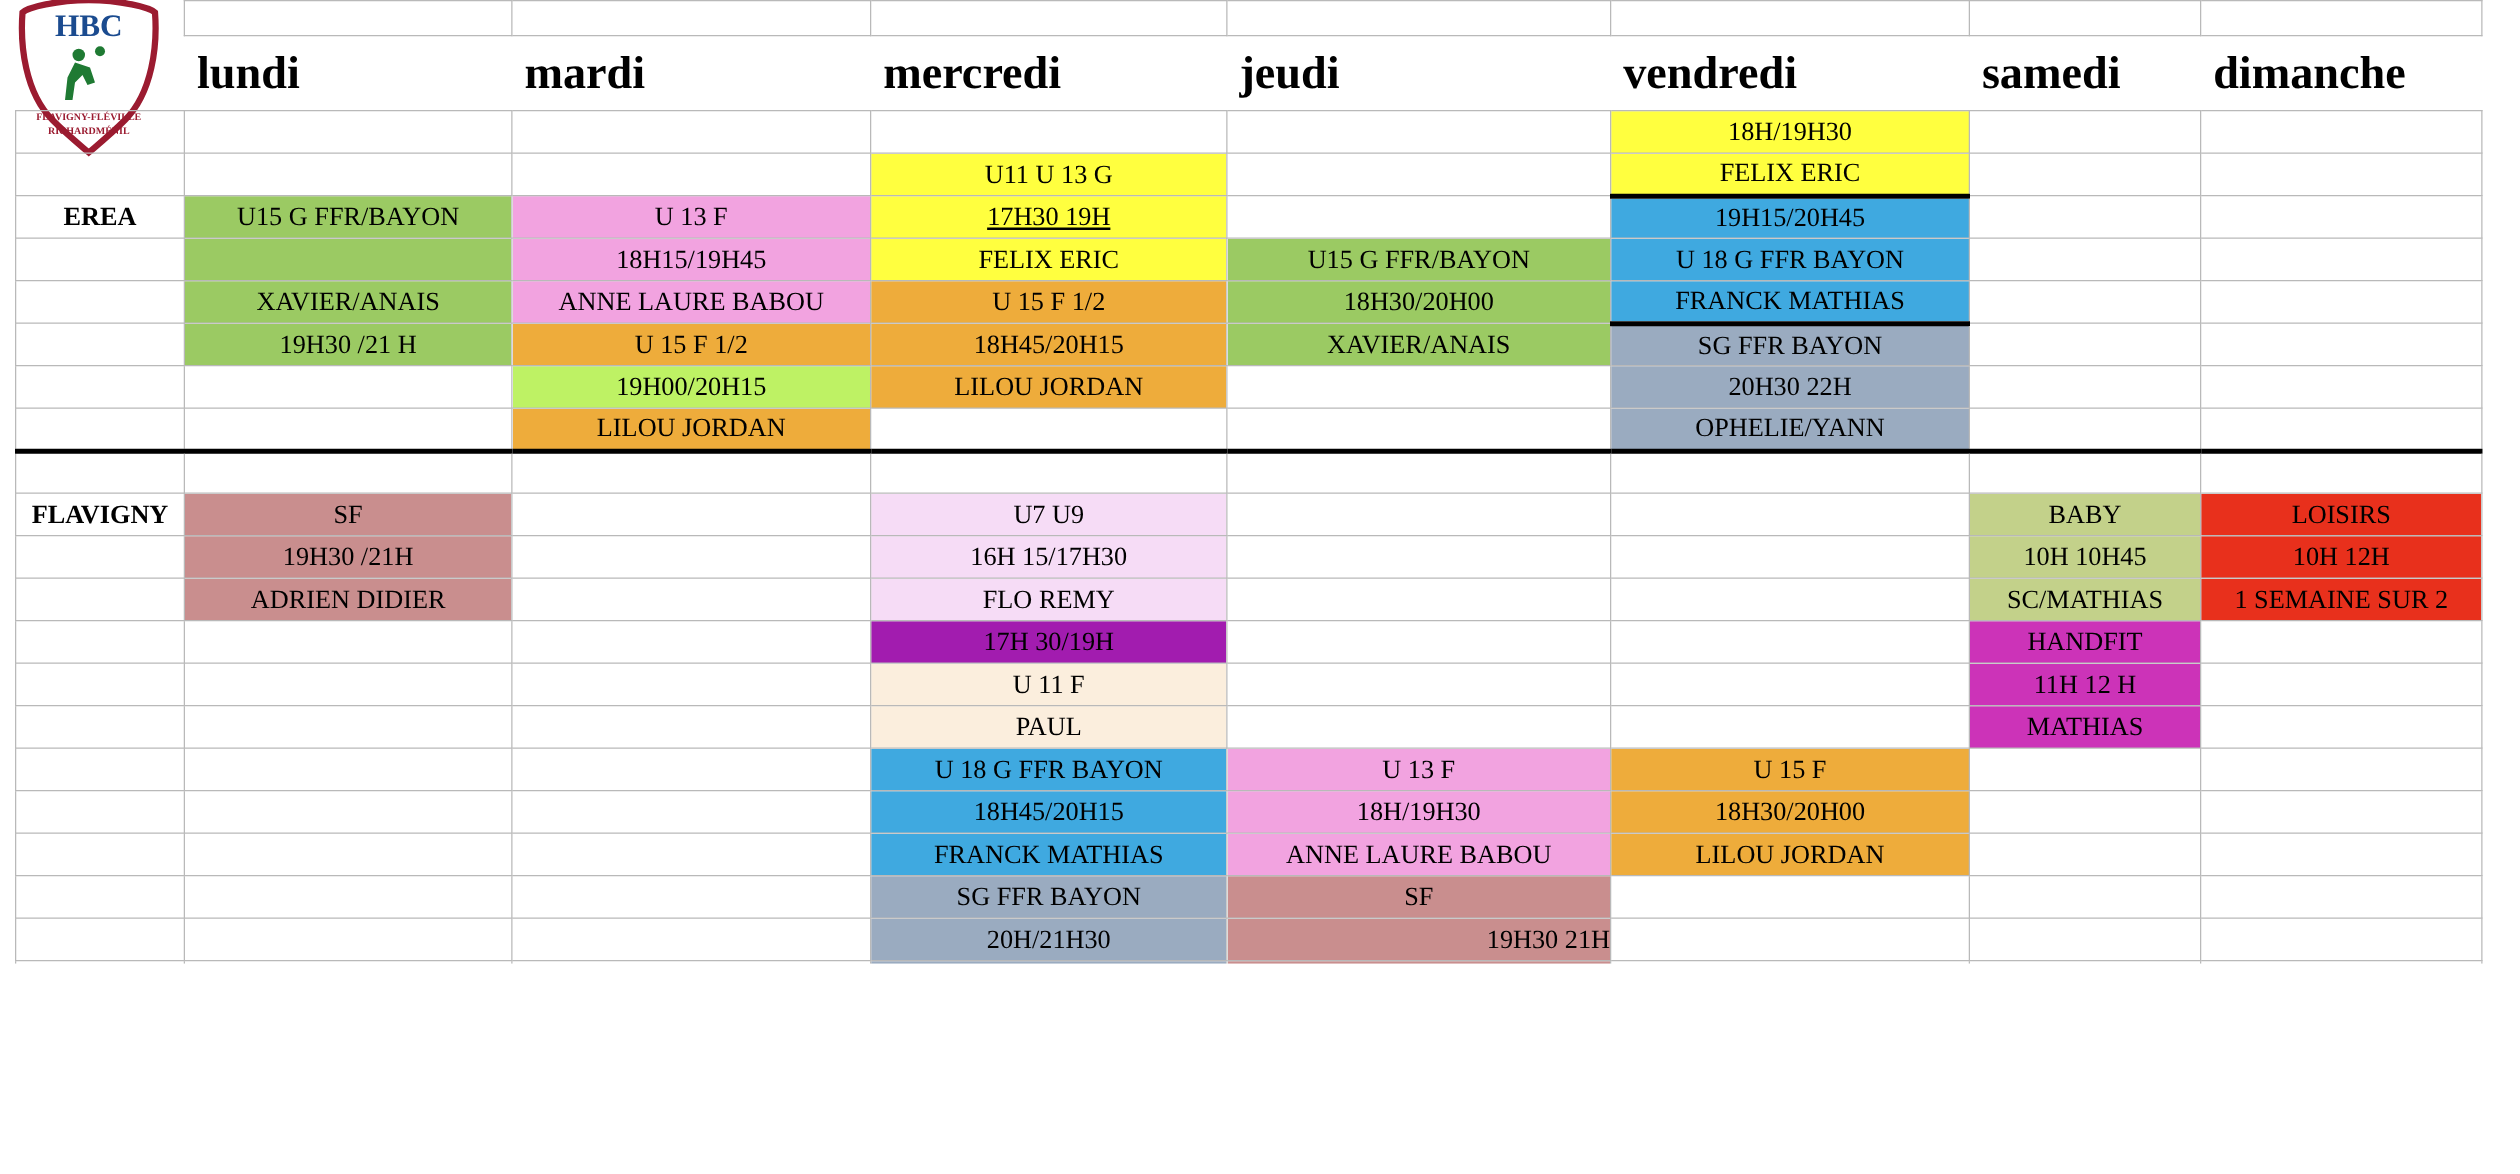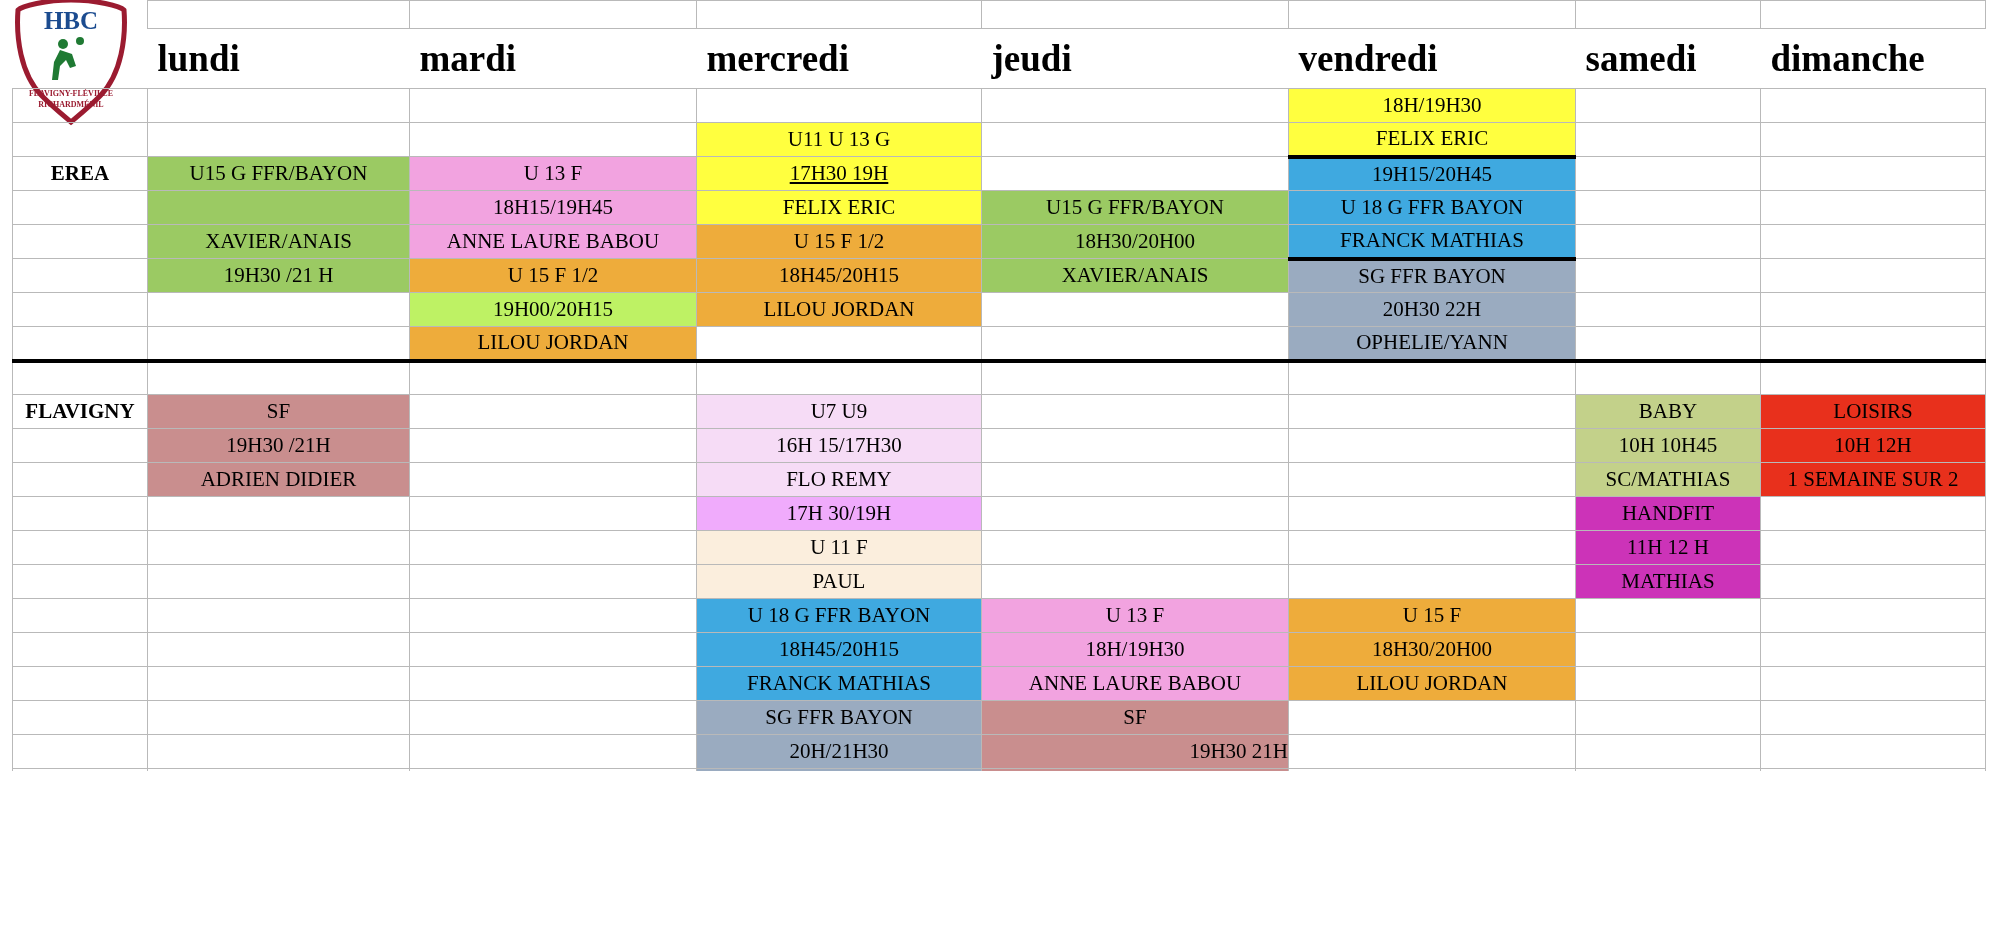--- a/index.html
+++ b/index.html
@@ -255,21 +255,21 @@
           <td class="blk" style="background: rgb(246, 220, 246);">FLO REMY</td>
           <td class="blk" style="background: rgb(255, 255, 255);"></td>
           <td class="blk" style="background: rgb(255, 255, 255);"></td>
           <td class="blk" style="background: rgb(195, 209, 138);">SC/MATHIAS</td>
           <td class="blk" style="background: rgb(232, 48, 28);">1 SEMAINE SUR 2</td>
         </tr>
         <tr>
           <td class="seclabel"></td>
           <td class="blk" style="background: rgb(255, 255, 255);"></td>
           <td class="blk" style="background: rgb(255, 255, 255);"></td>
-          <td class="blk" style="background: #f0abfc;">17H 30/19H</td>
+          <td class="blk" style="background: #a21caf;">17H 30/19H</td>
           <td class="blk" style="background: rgb(255, 255, 255);"></td>
           <td class="blk" style="background: rgb(255, 255, 255);"></td>
           <td class="blk" style="background: rgb(204, 51, 184);">HANDFIT</td>
           <td class="blk" style="background: rgb(255, 255, 255);"></td>
         </tr>
         <tr>
           <td class="seclabel"></td>
           <td class="blk" style="background: rgb(255, 255, 255);"></td>
           <td class="blk" style="background: rgb(255, 255, 255);"></td>
           <td class="blk" style="background: rgb(251, 238, 221);">U 11 F</td>

